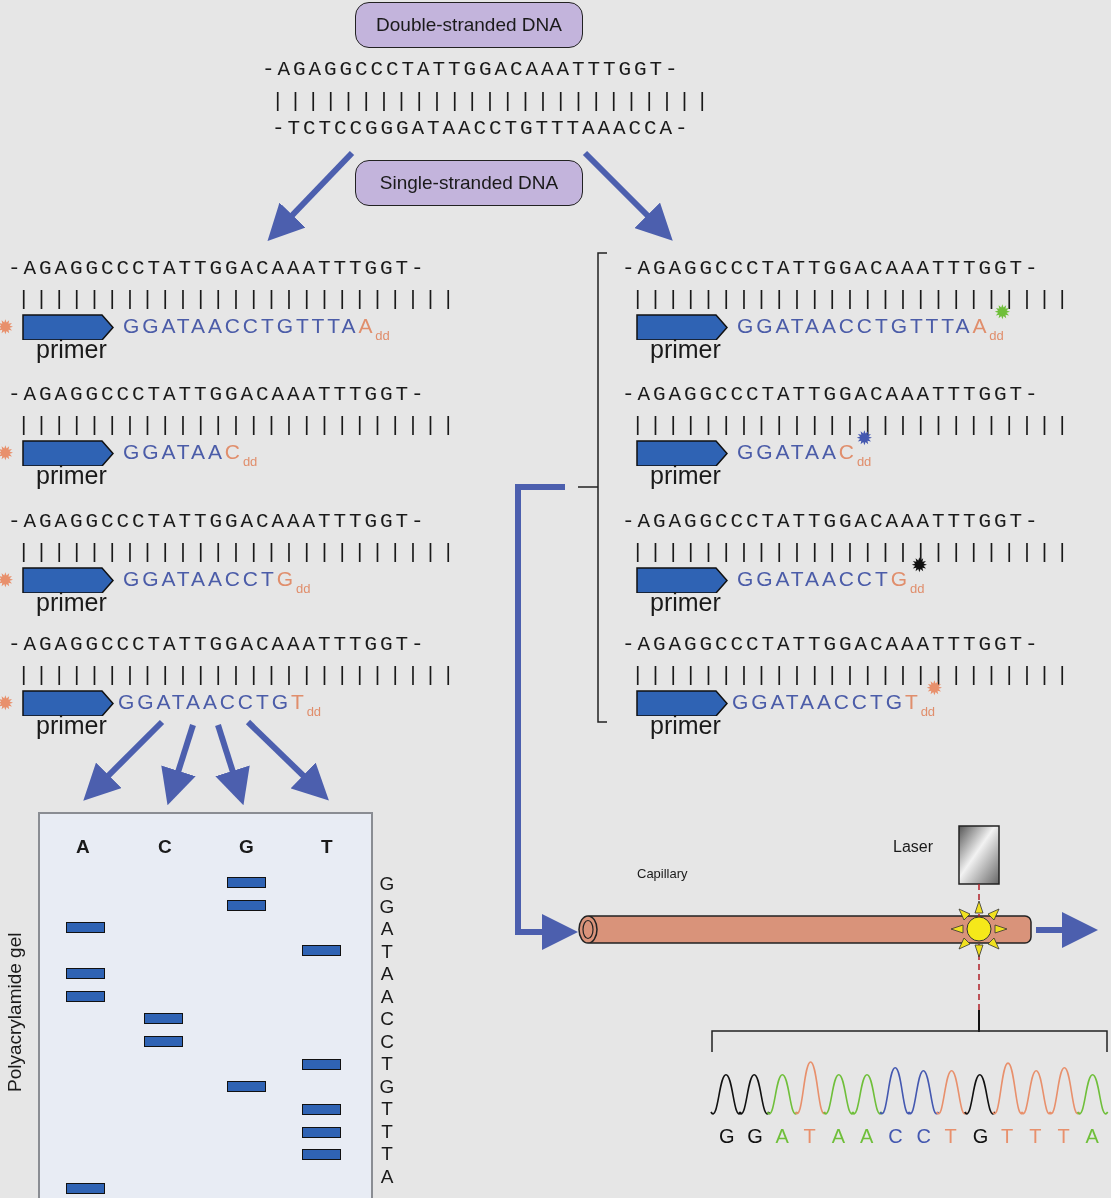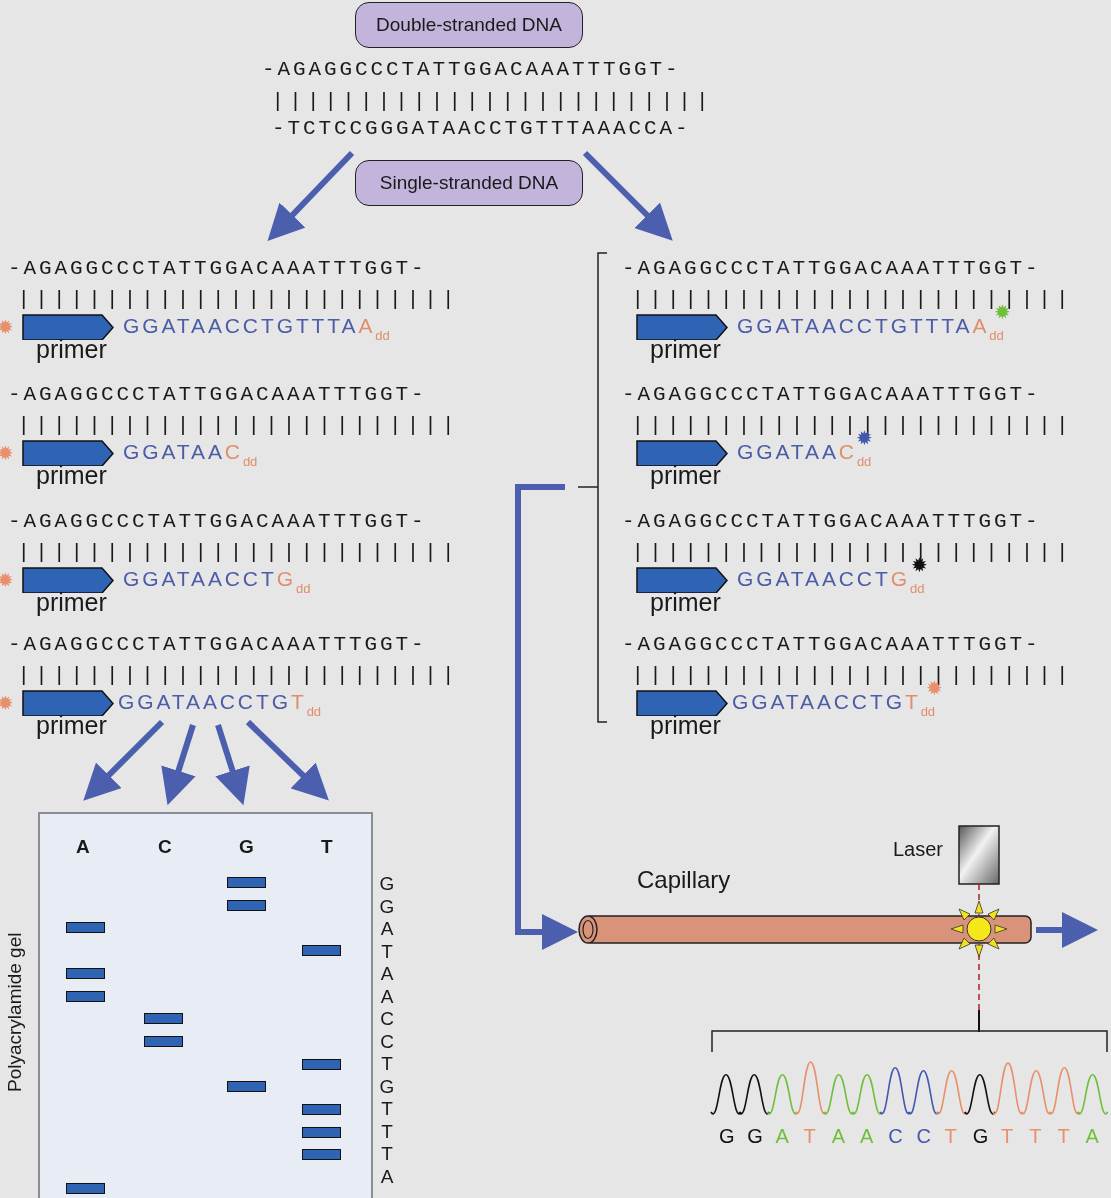--- a/index.html
+++ b/index.html
@@ -176,22 +176,22 @@
     <div>C</div>
     <div>C</div>
     <div>T</div>
     <div>G</div>
     <div>T</div>
     <div>T</div>
     <div>T</div>
     <div>A</div>
   </div>
 
-<div class="abs" style="left:893px;top:838px;font-size:20px;">Laser</div>
-<div class="abs" style="left:637px;top:866px;font-size:24px;">Capillary</div>
+<div class="abs" style="left:893px;top:838px;font-size:16px;">Laser</div>
+<div class="abs" style="left:637px;top:866px;font-size:13px;">Capillary</div>
 <svg class="abs" width="1111" height="1198" style="left:0;top:0;pointer-events:none;">
   <defs>
     <linearGradient id="lg" x1="0" y1="0" x2="1" y2="1">
       <stop offset="0" stop-color="#555"></stop>
         <stop offset="0.45" stop-color="#f2f2f2"></stop>
         <stop offset="1" stop-color="#666"></stop>
     </linearGradient>
   </defs>
   <rect x="959" y="826" width="40" height="58" fill="url(#lg)" stroke="#222" stroke-width="1.5"></rect>
   <rect x="585" y="916" width="446" height="27" rx="6" fill="#d9937a" stroke="#222" stroke-width="1.5"></rect>

